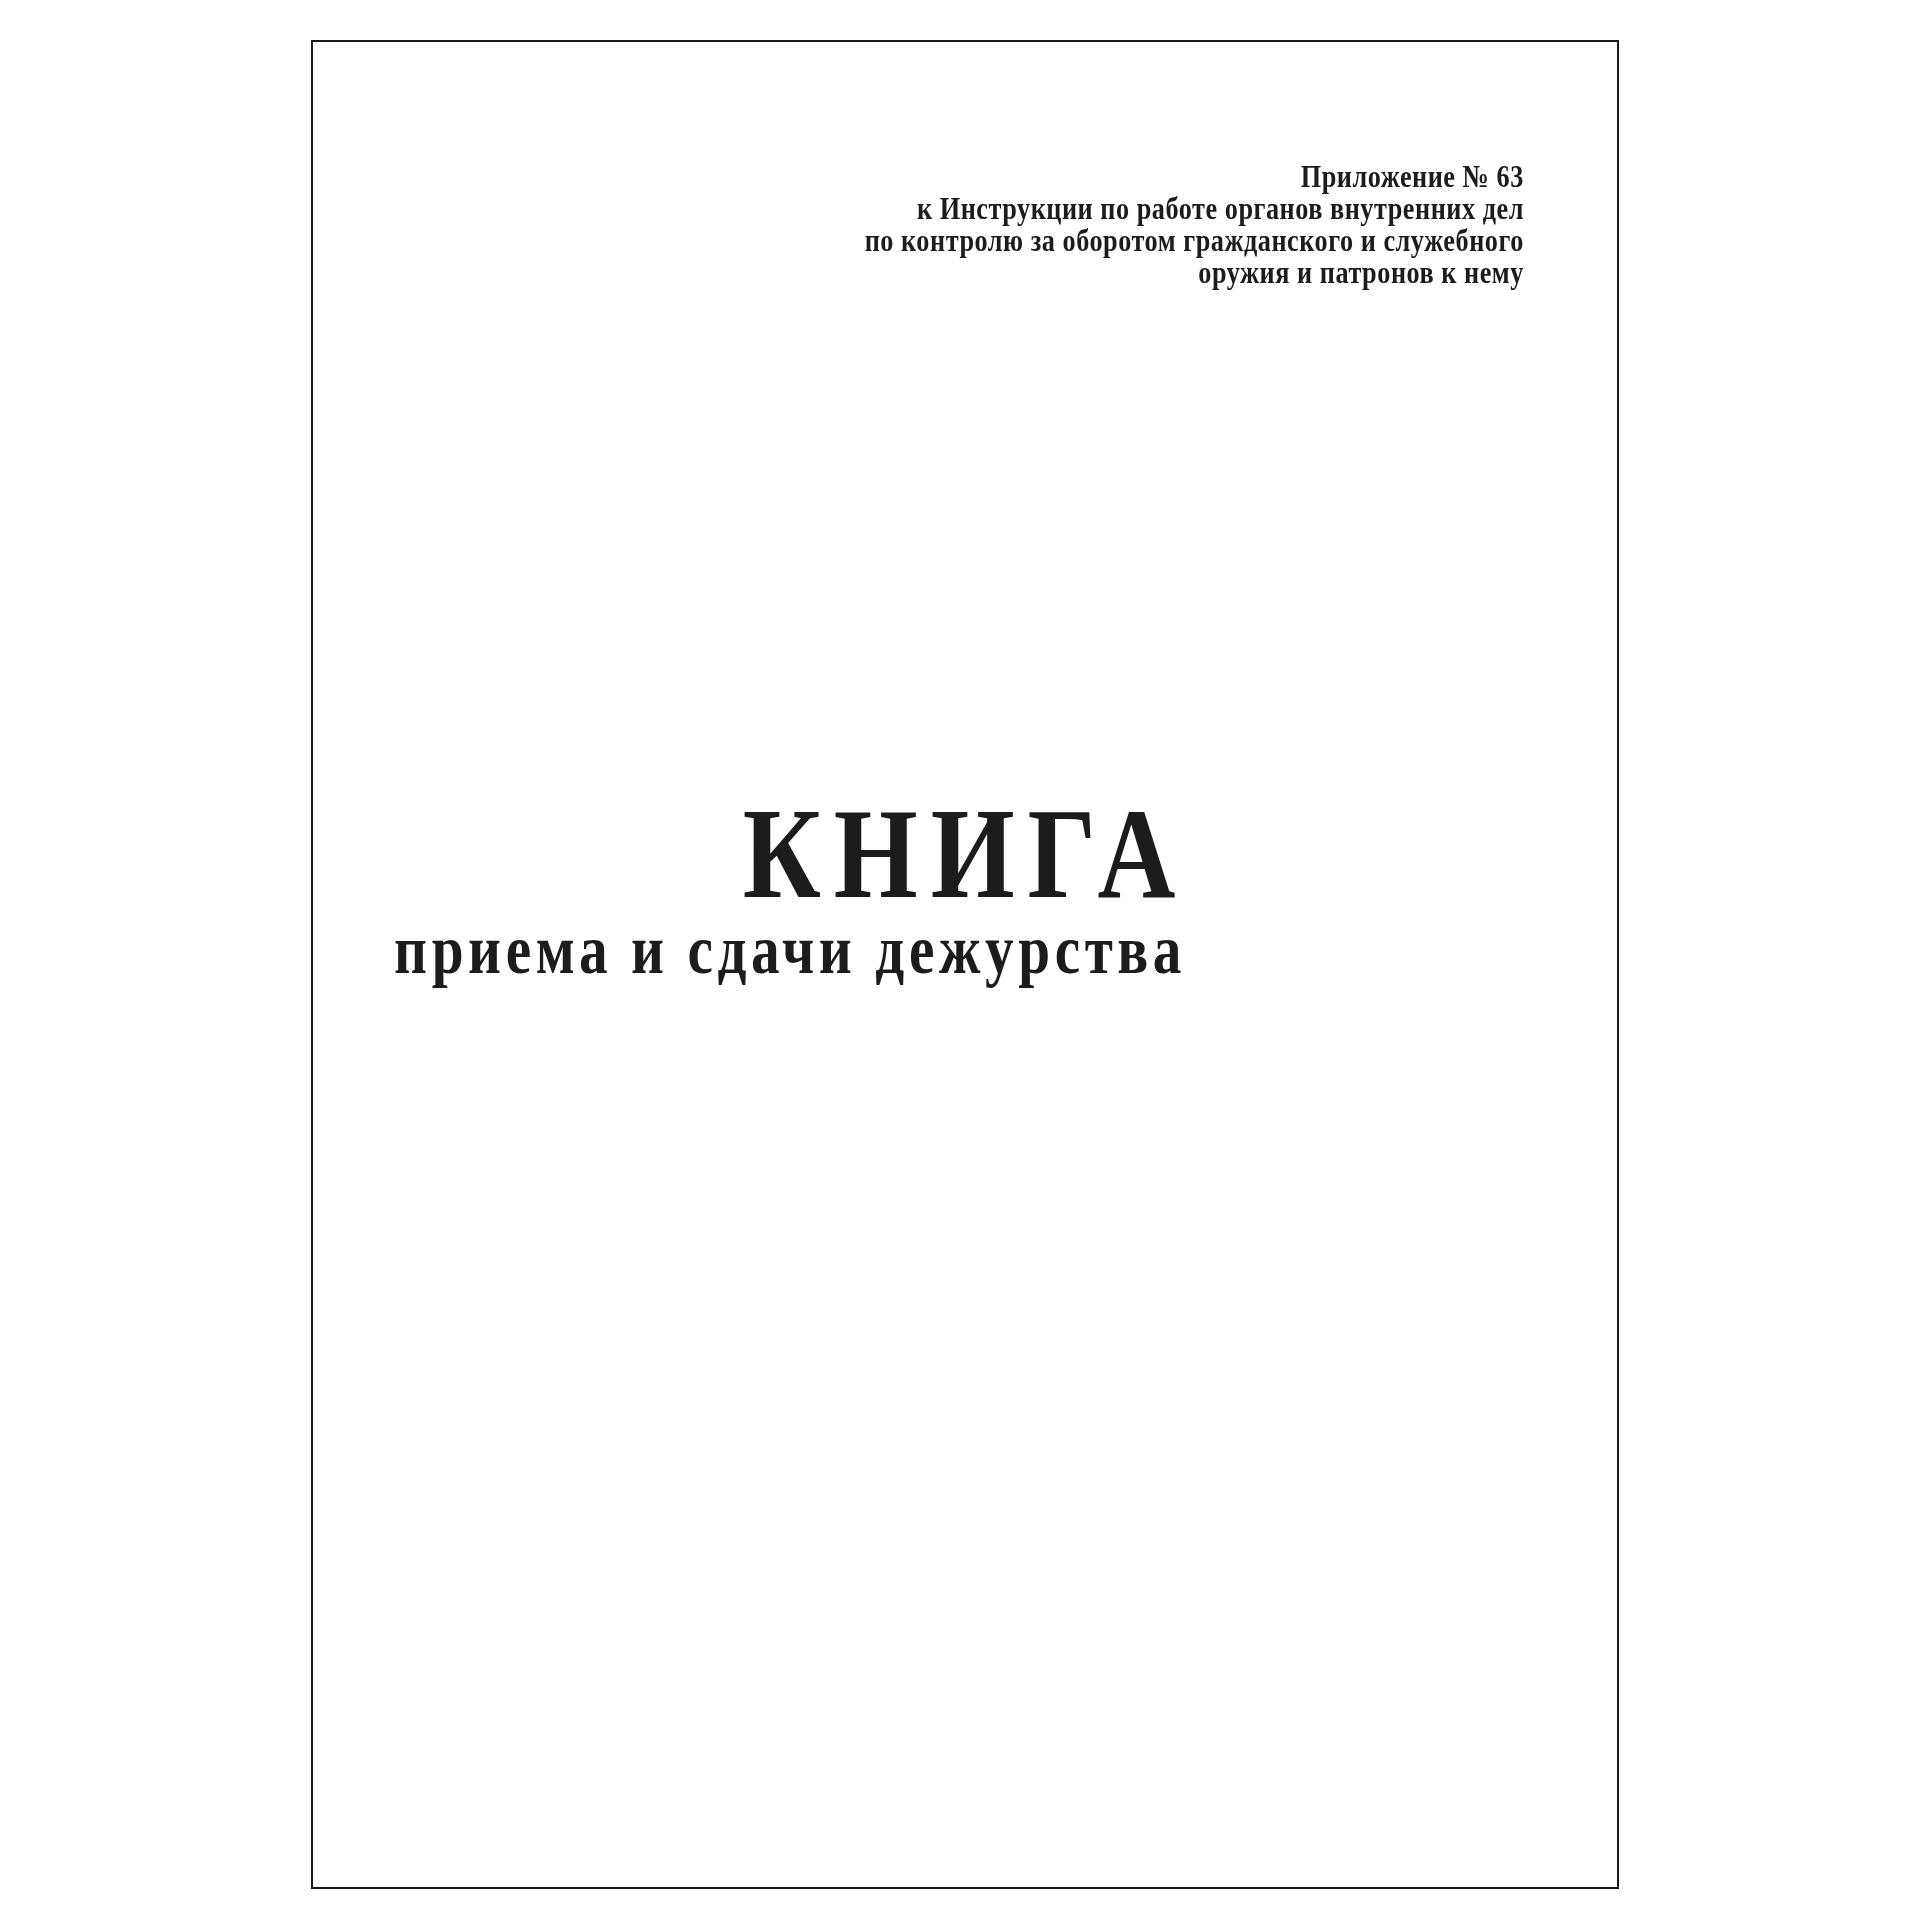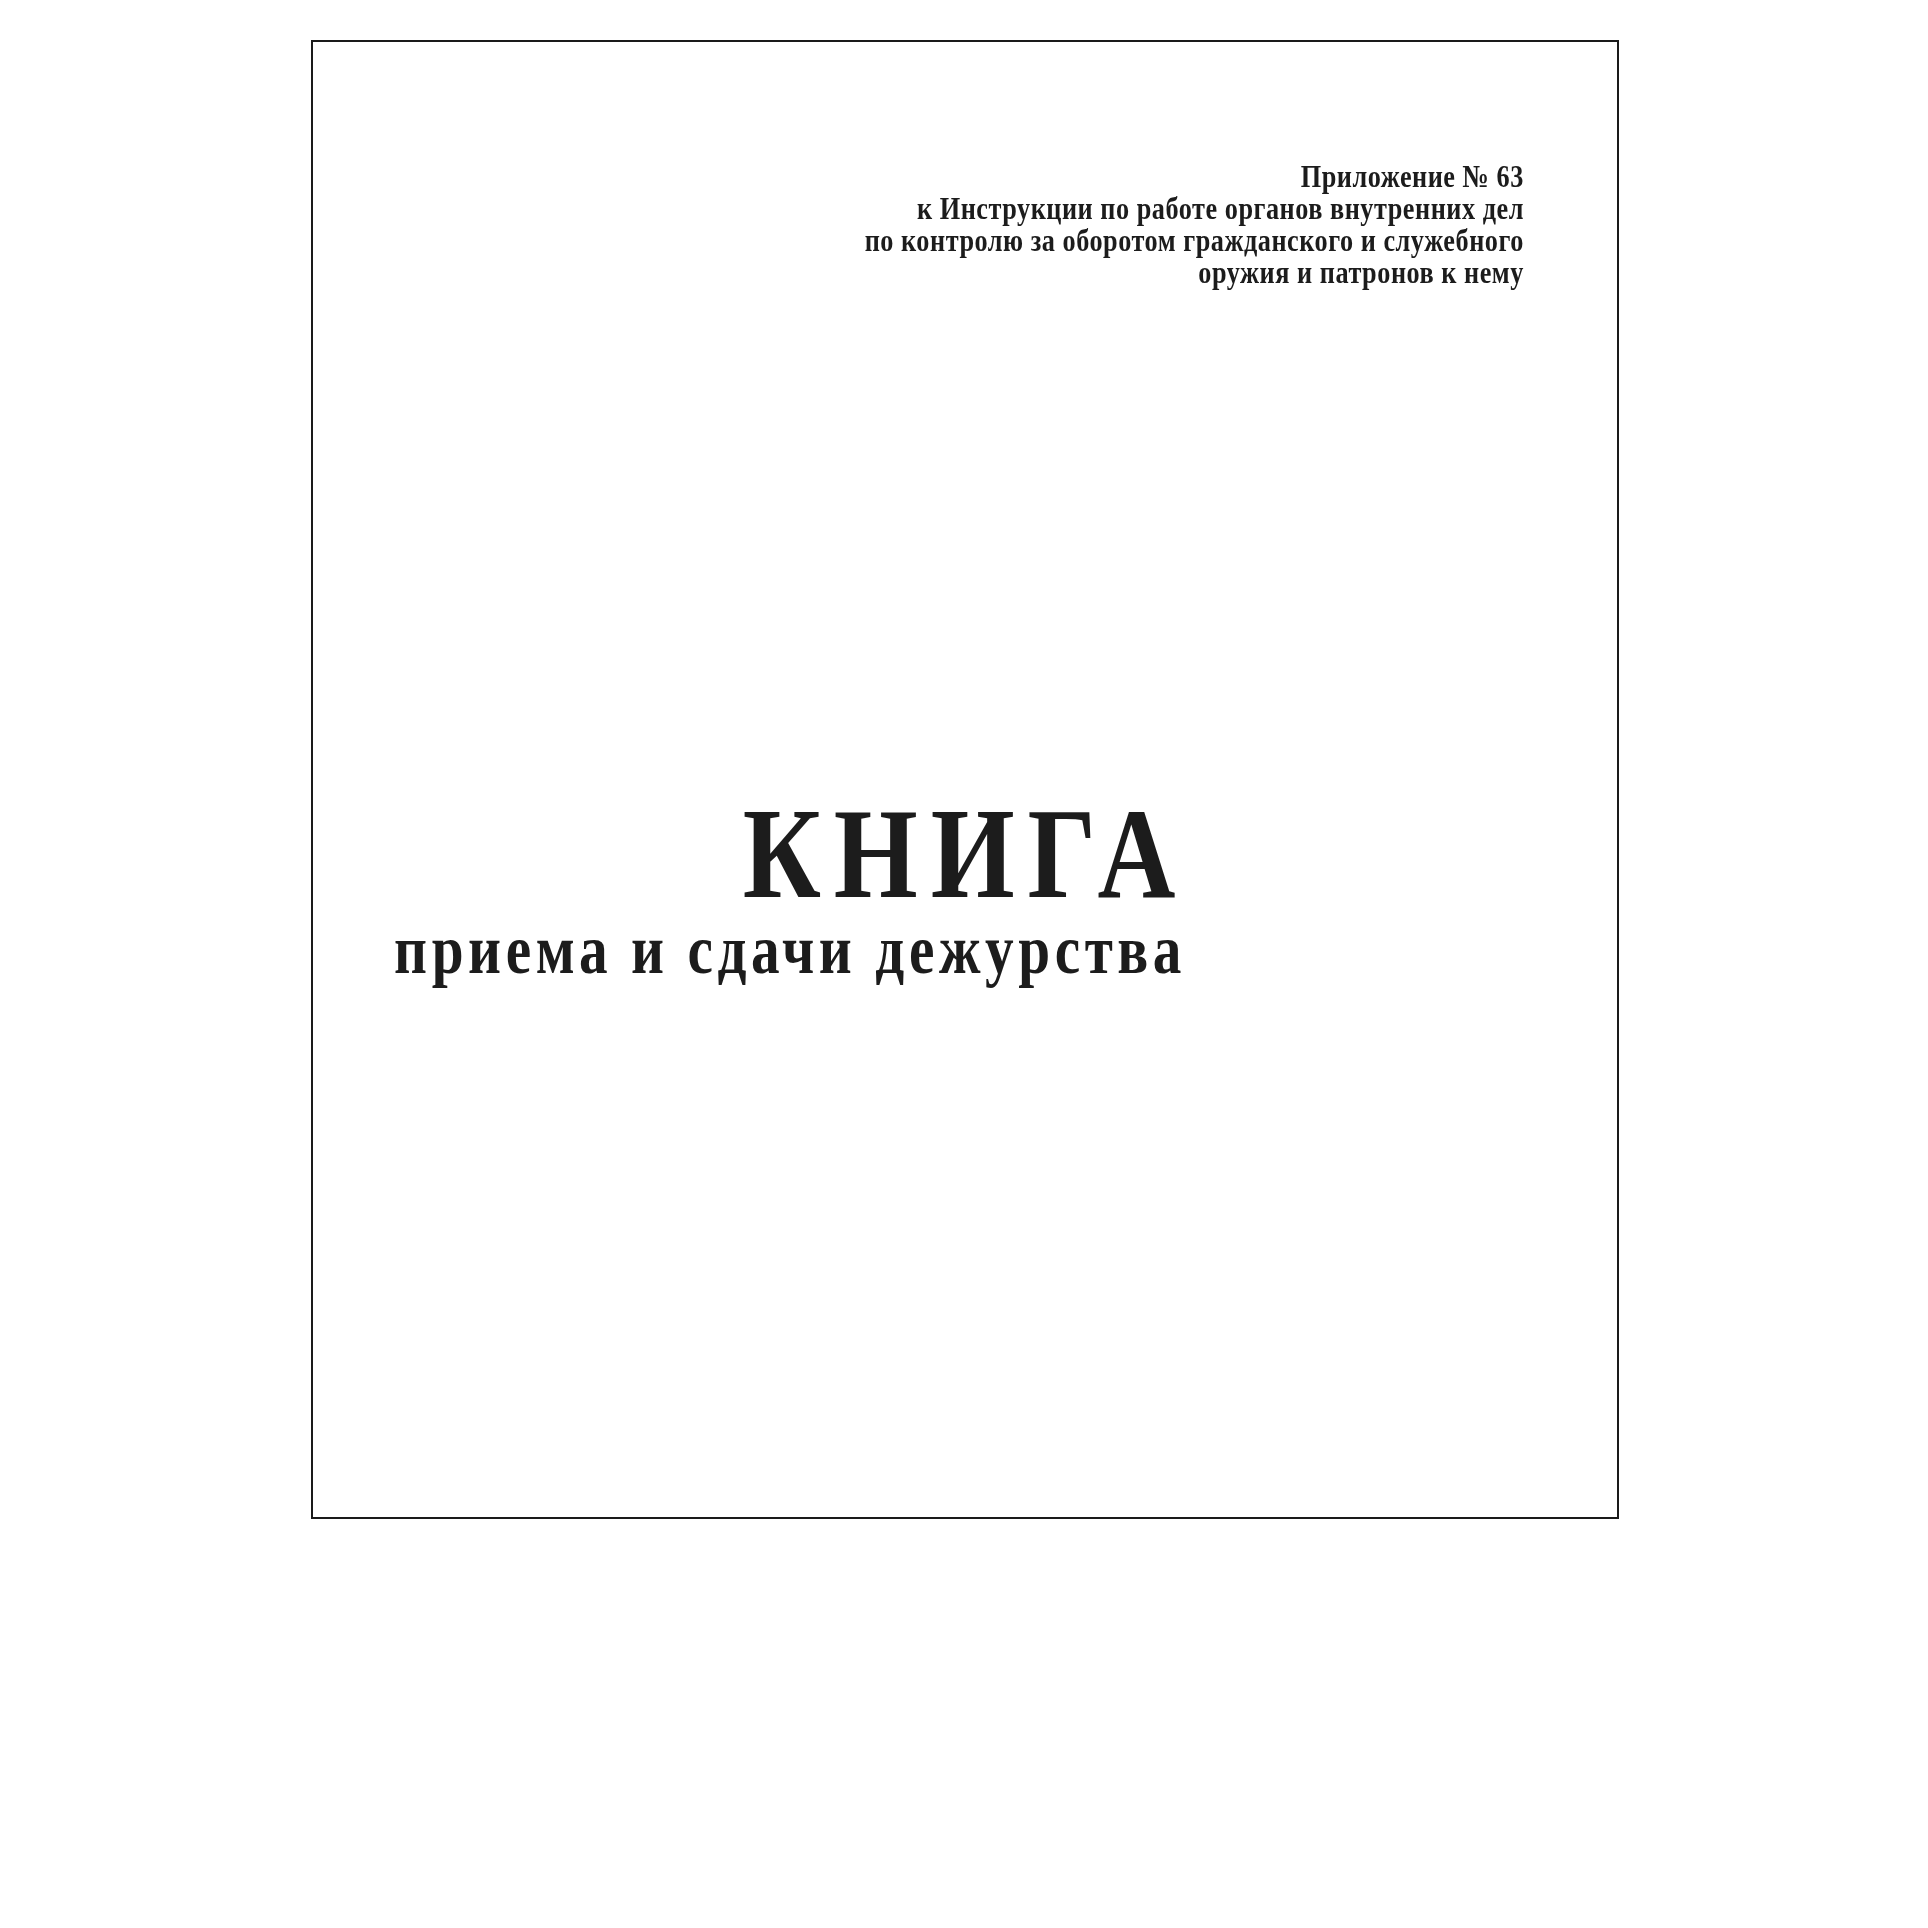--- a/index.html
+++ b/index.html
@@ -21,21 +21,21 @@
     position: relative;
     width: 1929px;
     height: 1929px;
     background: var(--canvas_bg);
   }
   .page {
     position: absolute;
     left: 311px;
     top: 40px;
     width: 1308px;
-    height: 1479px;
+    height: 1849px;
     background: var(--page_bg);
     border: 2.4px solid var(--border);
   }
   
   .appendix {
     position: absolute;
     top: 118px;
     right: 93px;
     text-align: right;
   }

